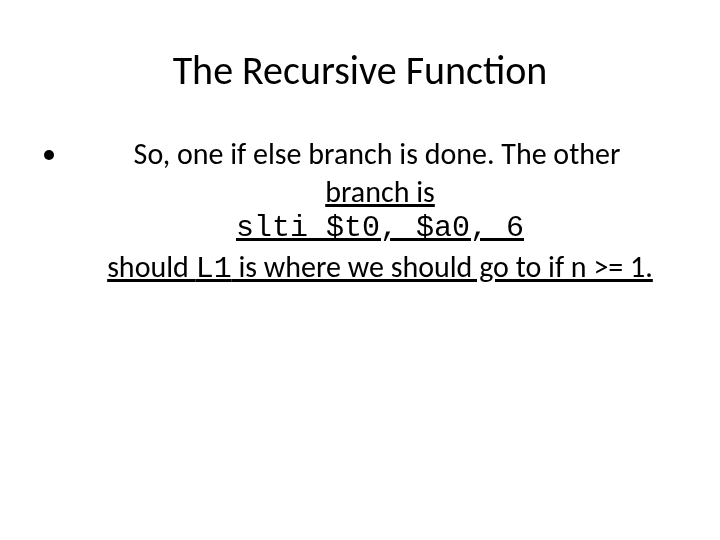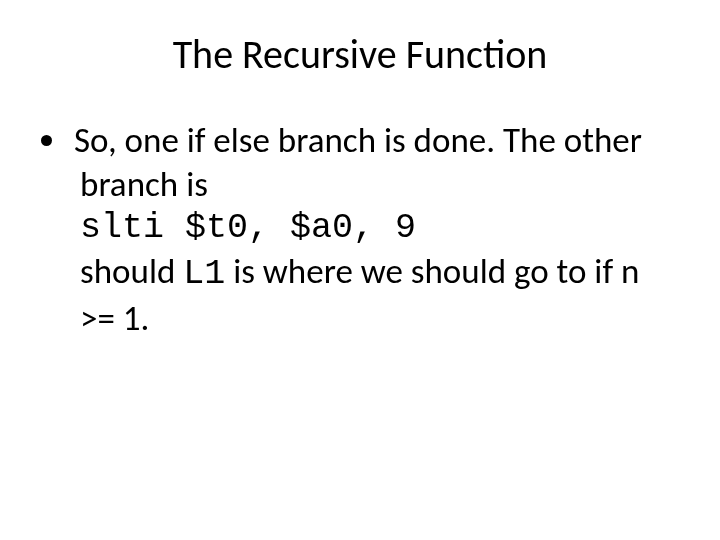--- a/index.html
+++ b/index.html
@@ -14,58 +14,60 @@
   .slide {
     width: 720px;
     height: 540px;
     box-sizing: border-box;
     padding: 20px 40px 40px 40px;
   }
   .title {
     text-align: center;
     font-size: 40px;
     font-weight: 400;
-    margin: 10px 0 40px 0;
+    margin: 26px 0 40px 0;
     letter-spacing: 0px;
   }
   .body {
-    font-size: 35px;
+    font-size: 30px;
     line-height: 1.25;
+    text-align: center;
   }
   ul.bullets {
     list-style: disc;
     margin: 0;
     padding-left: 30px;
   }
   ul.bullets > li {
     margin: 0;
     padding-left: 4px;
   }
   .cont {
     display: block;
     margin-left: 6px;
+    text-decoration: underline;
   }
   .code {
     font-family: "Courier New", Courier, monospace;
   }
   .mono-inline {
     font-family: "Courier New", Courier, monospace;
   }
 </style>
 </head>
 <body>
 
 <div class="slide">
   <h1 class="title">The Recursive Function</h1>
 
   <div class="body">
     <ul class="bullets">
       <li>
         <span>So, one if else branch is done. The other</span>
         <span class="cont">branch is</span>
-        <span class="cont code">slti $t0, $a0, 9</span>
+        <span class="cont code">slti $t0, $a0, 6</span>
         <span class="cont">
           <span> should </span><span class="mono-inline">L1</span><span> is where we should go to if n &gt;= 1.</span>
         </span>
       </li>
     </ul>
   </div>
 </div>
 
 </body></html>

